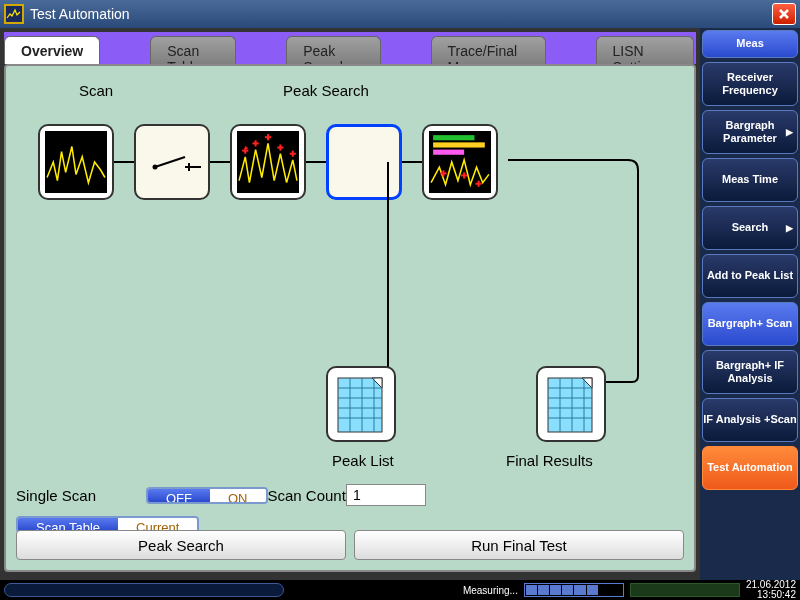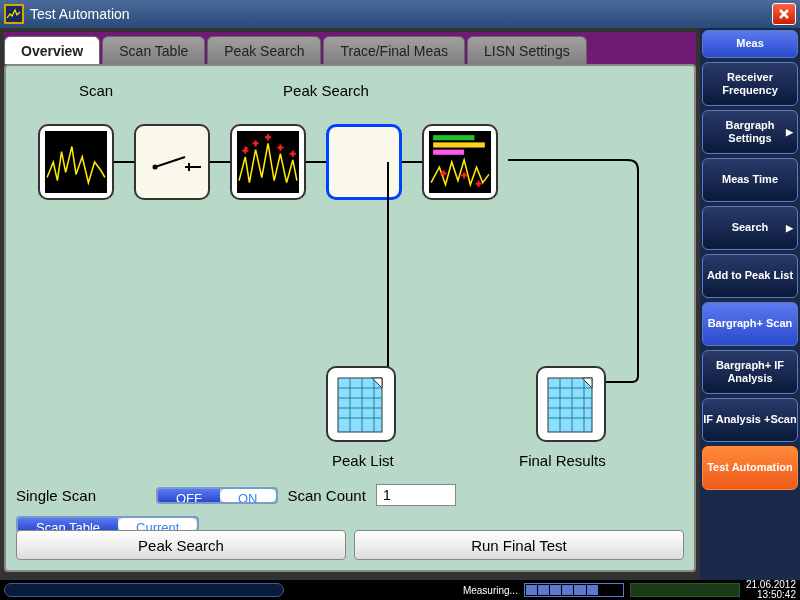--- a/index.html
+++ b/index.html
@@ -13,44 +13,44 @@
 .main { display: flex; height: 552px; }
 .content { width: 700px; height: 552px; background: #333; padding: 4px; }
 .sidebar { width: 100px; height: 552px; background: #1a2a4a; display: flex; flex-direction: column; }
 
 .sidebtn { margin: 2px; height: 44px; border-radius: 6px; display: flex; flex-direction: column; align-items: center; justify-content: center; color: #fff; font-size: 11px; cursor: pointer; border: 1px solid #5a7abf; text-align: center; line-height: 1.2; position: relative; font-weight: bold; }
 .sidebtn.dark { background: linear-gradient(#2a3a6a, #0a1a3a); }
 .sidebtn.blue { background: linear-gradient(#5a7aef, #2a4acf); }
 .sidebtn.orange { background: linear-gradient(#ff8a3a, #ef5a1a); border-color: #ff8a3a; }
 .sidebtn .arrow { position: absolute; right: 4px; font-size: 9px; }
 
-.tabs { display: flex; background: #701a75; height: 32px; padding-top: 4px; }
+.tabs { display: flex; background: #8b5cf6; height: 32px; padding-top: 4px; gap: 48px; }
 .tab { padding: 6px 16px; background: linear-gradient(#a0a0a0, #808080); color: #222; font-size: 14px; border-radius: 6px 6px 0 0; margin-right: 2px; cursor: pointer; border: 1px solid #666; border-bottom: none; }
 .tab.active { background: #fff; font-weight: bold; }
 
 .panel { background: #b8d8c8; height: 508px; border: 2px solid #888; border-radius: 4px; padding: 20px; position: relative; }
 
 .flowlabels { position: absolute; top: 16px; left: 40px; right: 26px; display: flex; }
 .flowlabels > div { font-size: 15px; text-align: center; }
 
 .flowrow { position: absolute; top: 56px; left: 32px; right: 32px; height: 80px; display: flex; align-items: center; }
 .node { width: 76px; height: 76px; background: #fff; border: 2px solid #333; border-radius: 10px; padding: 5px; position: relative; }
 .node.sel { border-color: #0040ff; border-width: 3px; background: #faf8ea; }
 .gap { flex: 1; height: 2px; background: #000; position: relative; }
 .scanplot { width: 100%; height: 100%; background: #000; }
 
 .listrow { position: absolute; top: 300px; left: 320px; display: flex; gap: 140px; }
 .listnode { width: 70px; height: 76px; background: #fff; border: 2px solid #333; border-radius: 10px; padding: 6px; }
 .listlbl { position: absolute; top: 386px; font-size: 15px; }
 
-.ctrlrow { position: absolute; left: 10px; right: 10px; display: flex; align-items: center; gap: 10px; font-size: 15px; }
+.ctrlrow { position: absolute; left: 10px; right: 10px; display: flex; align-items: center; font-size: 15px; }
 .toggle { display: flex; border: 2px solid #7a9acf; border-radius: 4px; overflow: hidden; height: 17px; }
 .toggle > div { padding: 2px 18px; font-size: 13px; cursor: pointer; }
 .toggle .on { background: linear-gradient(#5a7aef, #2a4acf); color: #fff; }
-.toggle .off { background: #fff; color: #3b82f6; border-radius: 6px; }
+.toggle .off { background: #fff; color: #a16207; }
 .txtfield { border: 1px solid #888; background: #fff; padding: 2px 6px; width: 80px; height: 22px; font-size: 14px; }
 
 .bigbtns { position: absolute; bottom: 10px; left: 10px; right: 10px; display: flex; gap: 8px; }
 .bigbtn { flex: 1; height: 30px; background: linear-gradient(#fff, #ddd); border: 1px solid #888; border-radius: 4px; font-size: 15px; cursor: pointer; display: flex; align-items: center; justify-content: center; }
 
 .statusbar { height: 20px; background: #000; display: flex; align-items: center; color: #fff; font-size: 10px; padding: 0 4px; gap: 6px; }
 .statusbar .prog { width: 100px; height: 14px; border: 1px solid #5a7acf; display: flex; padding: 1px; gap: 1px; }
 .statusbar .prog > div { flex: 1; background: #5a7acf; }
 .statusbar .prog > div.empty { background: transparent; }
 .statusbar .spacer { flex: 1; }
@@ -185,21 +185,21 @@
                 <line x1="4" y1="34" x2="48" y2="34"></line>
                 <line x1="4" y1="44" x2="48" y2="44"></line>
                 <line x1="16" y1="4" x2="16" y2="58"></line>
                 <line x1="28" y1="4" x2="28" y2="58"></line>
                 <line x1="40" y1="4" x2="40" y2="58"></line>
               </g>
             </svg>
         </div>
       </div>
       <div class="listlbl" style="left:326px">Peak List</div>
-      <div class="listlbl" style="left:513px">Final Results</div>
+      <div class="listlbl" style="left:500px">Final Results</div>
 
       <div class="ctrlrow" style="top:418px">
         <span style="width:130px">Single Scan</span>
         <div class="toggle">
           <div class="on">OFF</div>
           <div class="off">ON</div>
         </div>
         <span>Scan Count</span>
         <input class="txtfield" value="1" style="">
       </div>
@@ -215,21 +215,21 @@
         <div class="bigbtn">Peak Search</div>
         <div class="bigbtn">Run Final Test</div>
       </div>
     </div>
   </div>
 
   <div class="sidebar">
     <div class="sidebtn blue" style="height:28px">Meas</div>
     <div class="sidebtn dark">Receiver Frequency</div>
     <div class="sidebtn dark">
-        <span>Bargraph Settings</span>
+        <span>Bargraph Parameter</span>
         <span class="arrow">▶</span>
       </div>
     <div class="sidebtn dark">Meas Time</div>
     <div class="sidebtn dark">
         <span>Search</span>
         <span class="arrow">▶</span>
       </div>
     <div class="sidebtn dark">Add to Peak List</div>
     <div class="sidebtn blue">Bargraph+ Scan</div>
     <div class="sidebtn dark">Bargraph+ IF Analysis</div>

